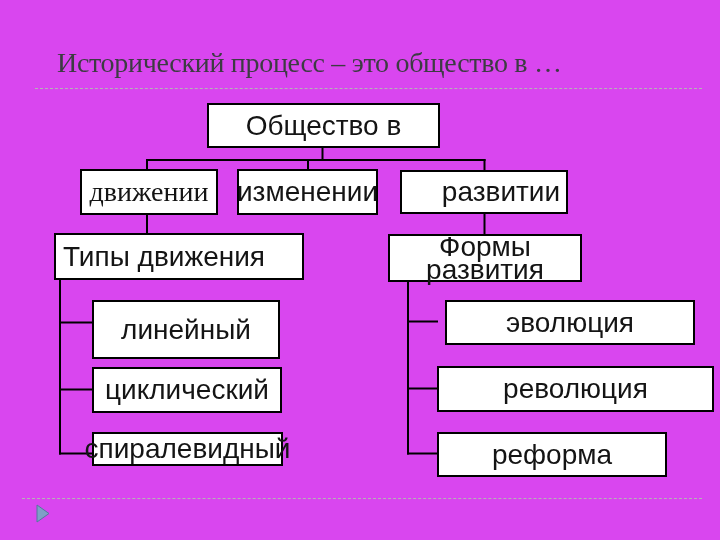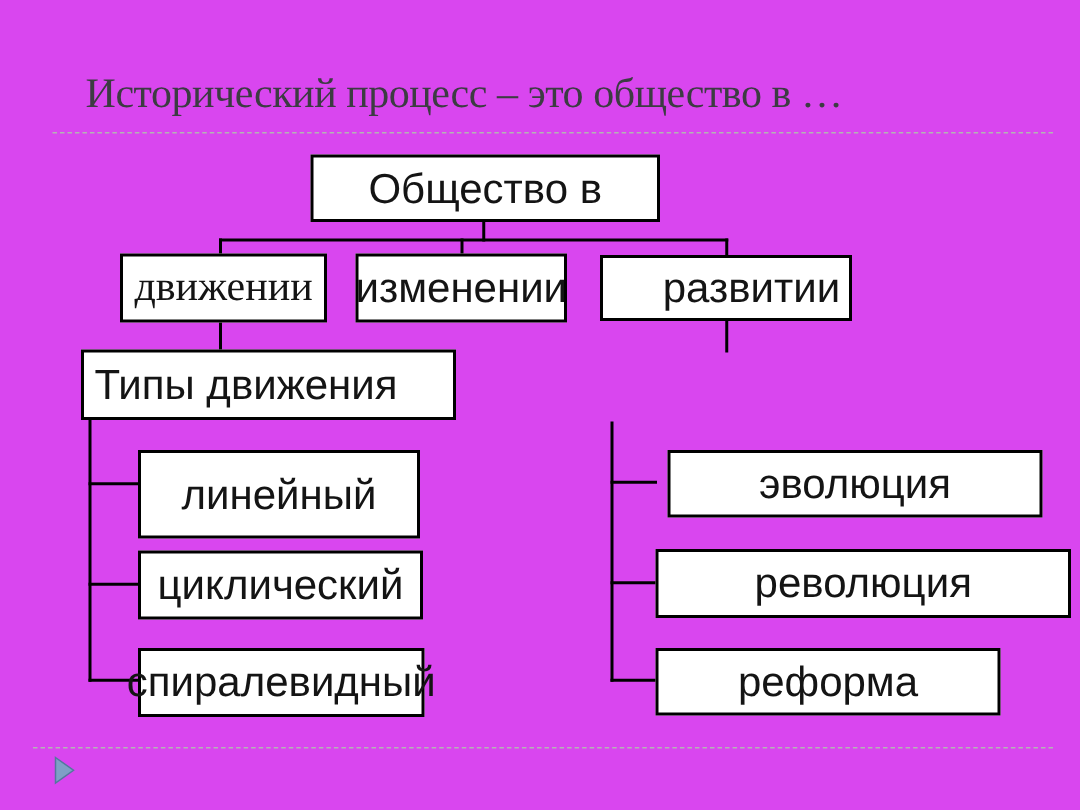--- a/index.html
+++ b/index.html
@@ -46,21 +46,21 @@
   }
   .box.b-root   {left:207px;top:103px;width:233px;height:45px;}
   .box.b-dvizh  {left:80px; top:169px;width:138px;height:46px;font-family:Liberation Serif, serif;}
   .box.b-izmen  {left:237px;top:169px;width:141px;height:46px;}
   .box.b-razv   {left:400px;top:170px;width:168px;height:44px;padding-left:34px;}
   .box.b-tipy   {left:35px; top:233px;width:250px;height:47px;justify-content:flex-start;padding-left:7px;margin-left:19px;}
   .box.b-formy  {left:388px;top:234px;width:194px;height:48px;white-space:normal;text-align:center;}
   .box.b-formy .wrap{display:block;width:130px;line-height:23px;}
   .box.b-lin    {left:92px; top:300px;width:188px;height:59px;}
   .box.b-cycl   {left:92px; top:367px;width:190px;height:46px;}
-  .box.b-spir   {left:92px; top:432px;width:191px;height:46px;}
+  .box.b-spir   {left:92px; top:432px;width:191px;height:34px;}
   .box.b-evol   {left:445px;top:300px;width:250px;height:45px;}
   .box.b-revol  {left:437px;top:366px;width:277px;height:46px;}
   .box.b-reform {left:437px;top:432px;width:230px;height:45px;}
   .bullet{
     position:absolute;left:36px;top:504px;
     width:14px;height:20px;
   }
 </style>
 </head>
 <body>
@@ -105,20 +105,23 @@
   <div class="box b-izmen">
     <span>изменении</span>
   </div>
   <div class="box b-razv">
     <span>развитии</span>
   </div>
 
   <div class="box b-tipy">
     <span>Типы движения</span>
   </div>
+  <div class="box b-formy">
+    <span class="wrap">Формы развития</span>
+  </div>
 
   <div class="box b-lin">
     <span>линейный</span>
   </div>
   <div class="box b-cycl">
     <span>циклический</span>
   </div>
   <div class="box b-spir">
     <span>спиралевидный</span>
   </div>

